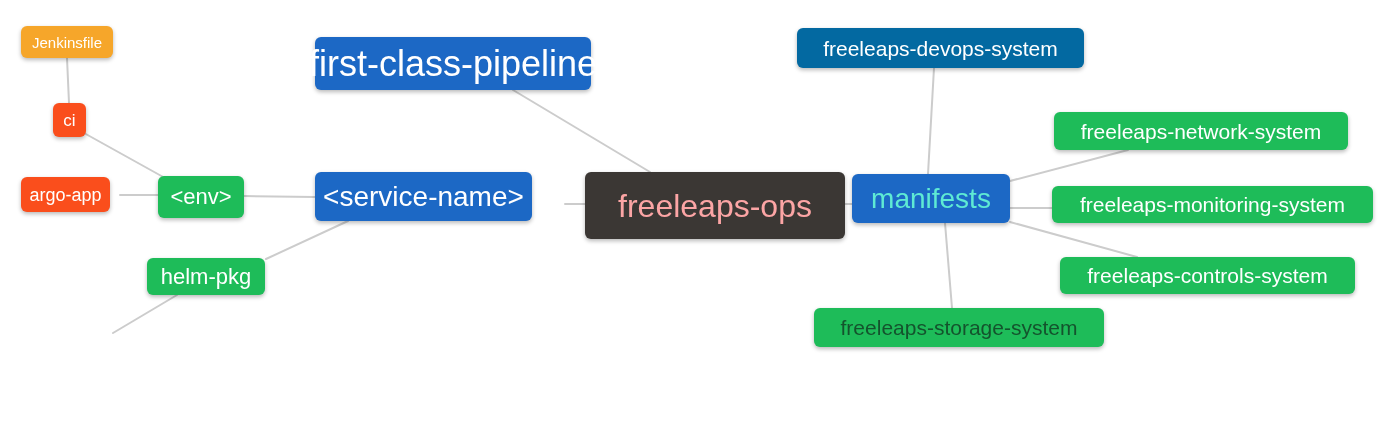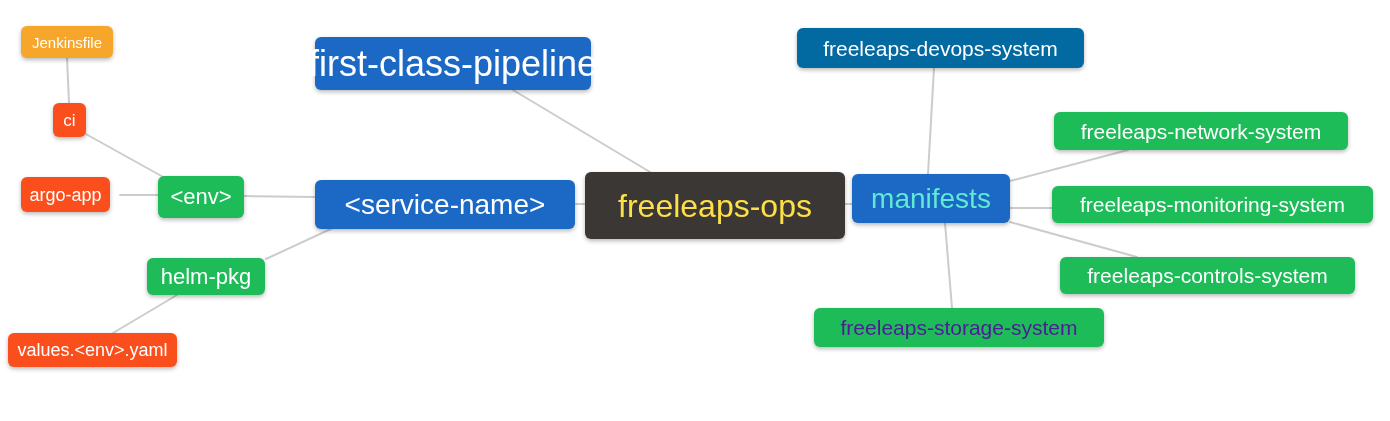--- a/index.html
+++ b/index.html
@@ -66,43 +66,40 @@
     </div>
     <div class="node" style="left: 21px; top: 177px; width: 89px; height: 35px; font-size: 18px; background: rgb(250, 78, 28); color: rgb(255, 255, 255);">
       <span>argo-app</span>
     </div>
     <div class="node" style="left: 158px; top: 176px; width: 86px; height: 42px; font-size: 22px; background: rgb(30, 188, 89); color: rgb(255, 255, 255);">
       <span>&lt;env&gt;</span>
     </div>
     <div class="node" style="left: 147px; top: 258px; width: 118px; height: 37px; font-size: 22px; background: rgb(30, 188, 89); color: rgb(255, 255, 255);">
       <span>helm-pkg</span>
     </div>
-    <div class="node" style="left: 8px; top: 333px; width: 169px; height: 34px; font-size: 18px; background: rgb(250, 78, 28); color: rgb(255, 255, 255);">
-      <span>values.&lt;env&gt;.yaml</span>
-    </div>
     <div class="node" style="left: 315px; top: 37px; width: 276px; height: 53px; font-size: 36px; background: rgb(28, 104, 197); color: rgb(255, 255, 255);">
       <span>first-class-pipeline</span>
     </div>
-    <div class="node" style="left: 315px; top: 172px; width: 260px; height: 49px; font-size: 28px; background: rgb(28, 104, 197); color: rgb(255, 255, 255); margin-top: 8px;">
+    <div class="node" style="left: 315px; top: 172px; width: 217px; height: 49px; font-size: 28px; background: rgb(28, 104, 197); color: rgb(255, 255, 255);">
       <span>&lt;service-name&gt;</span>
     </div>
-    <div class="node" style="left: 585px; top: 172px; width: 260px; height: 67px; font-size: 32px; background: rgb(59, 55, 52); color: #fde047;">
+    <div class="node" style="left: 585px; top: 172px; width: 260px; height: 67px; font-size: 32px; background: rgb(59, 55, 52); color: #fca5a5;">
       <span>freeleaps-ops</span>
     </div>
     <div class="node" style="left: 852px; top: 174px; width: 158px; height: 49px; font-size: 28px; background: rgb(28, 104, 197); color: #5eead4;">
       <span>manifests</span>
     </div>
     <div class="node" style="left: 797px; top: 28px; width: 287px; height: 40px; font-size: 21px; background: #0369a1; color: rgb(255, 255, 255);">
       <span>freeleaps-devops-system</span>
     </div>
     <div class="node" style="left: 1054px; top: 112px; width: 294px; height: 38px; font-size: 21px; background: rgb(30, 188, 89); color: rgb(255, 255, 255);">
       <span>freeleaps-network-system</span>
     </div>
     <div class="node" style="left: 1052px; top: 186px; width: 321px; height: 37px; font-size: 21px; background: rgb(30, 188, 89); color: rgb(255, 255, 255);">
       <span>freeleaps-monitoring-system</span>
     </div>
     <div class="node" style="left: 1060px; top: 257px; width: 295px; height: 37px; font-size: 21px; background: rgb(30, 188, 89); color: rgb(255, 255, 255);">
       <span>freeleaps-controls-system</span>
     </div>
-    <div class="node" style="left: 814px; top: 308px; width: 290px; height: 39px; font-size: 21px; background: rgb(30, 188, 89); color: #4c1d95;">
+    <div class="node" style="left: 814px; top: 308px; width: 290px; height: 39px; font-size: 21px; background: rgb(30, 188, 89); color: #14532d;">
       <span>freeleaps-storage-system</span>
     </div>
   </div>
 
 </body></html>

